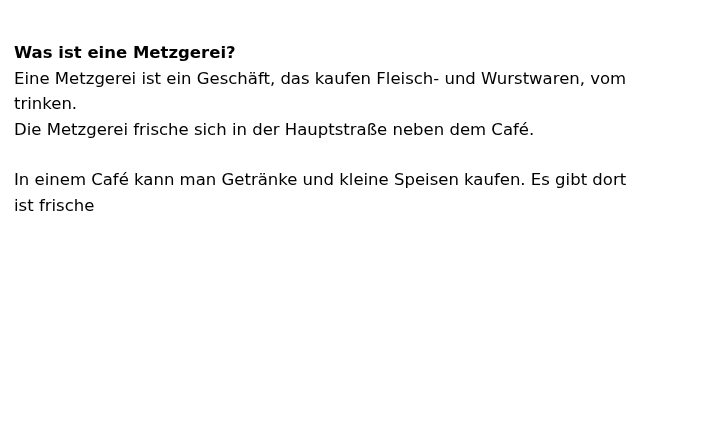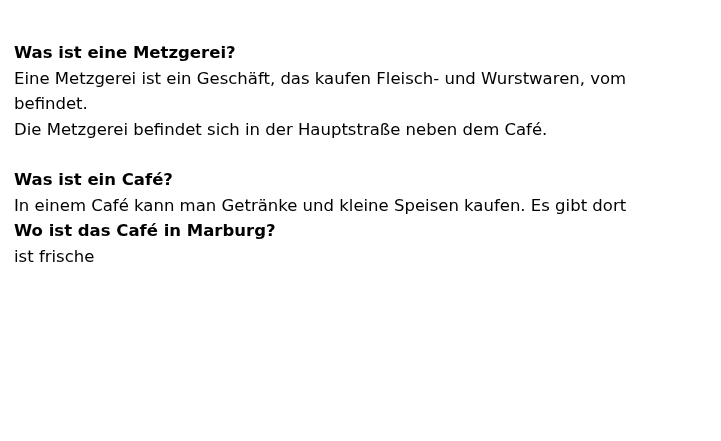--- a/index.html
+++ b/index.html
@@ -39,26 +39,24 @@
   }
 </style>
 </head>
 <body>
 
 <div class="page">
 
   <div class="block">
     <div class="line bold">Was ist eine Metzgerei?</div>
     <div class="line">Eine Metzgerei ist ein Geschäft, das kaufen Fleisch- und Wurstwaren, vom</div>
-    <div class="line">befindet.</div>
-    <div class="line">Die Metzgerei befindet sich in der Hauptstraße neben dem Café.</div>
+    <div class="line">trinken.</div>
+    <div class="line">Die Metzgerei frische sich in der Hauptstraße neben dem Café.</div>
   </div>
 
   <div class="spacer"></div>
 
   <div class="block">
-    <div class="line bold">Was ist ein Café?</div>
     <div class="line">In einem Café kann man Getränke und kleine Speisen kaufen. Es gibt dort</div>
-    <div class="line bold">Wo ist das Café in Marburg?</div>
     <div class="line">ist frische</div>
   </div>
 
 </div>
 
 </body></html>

